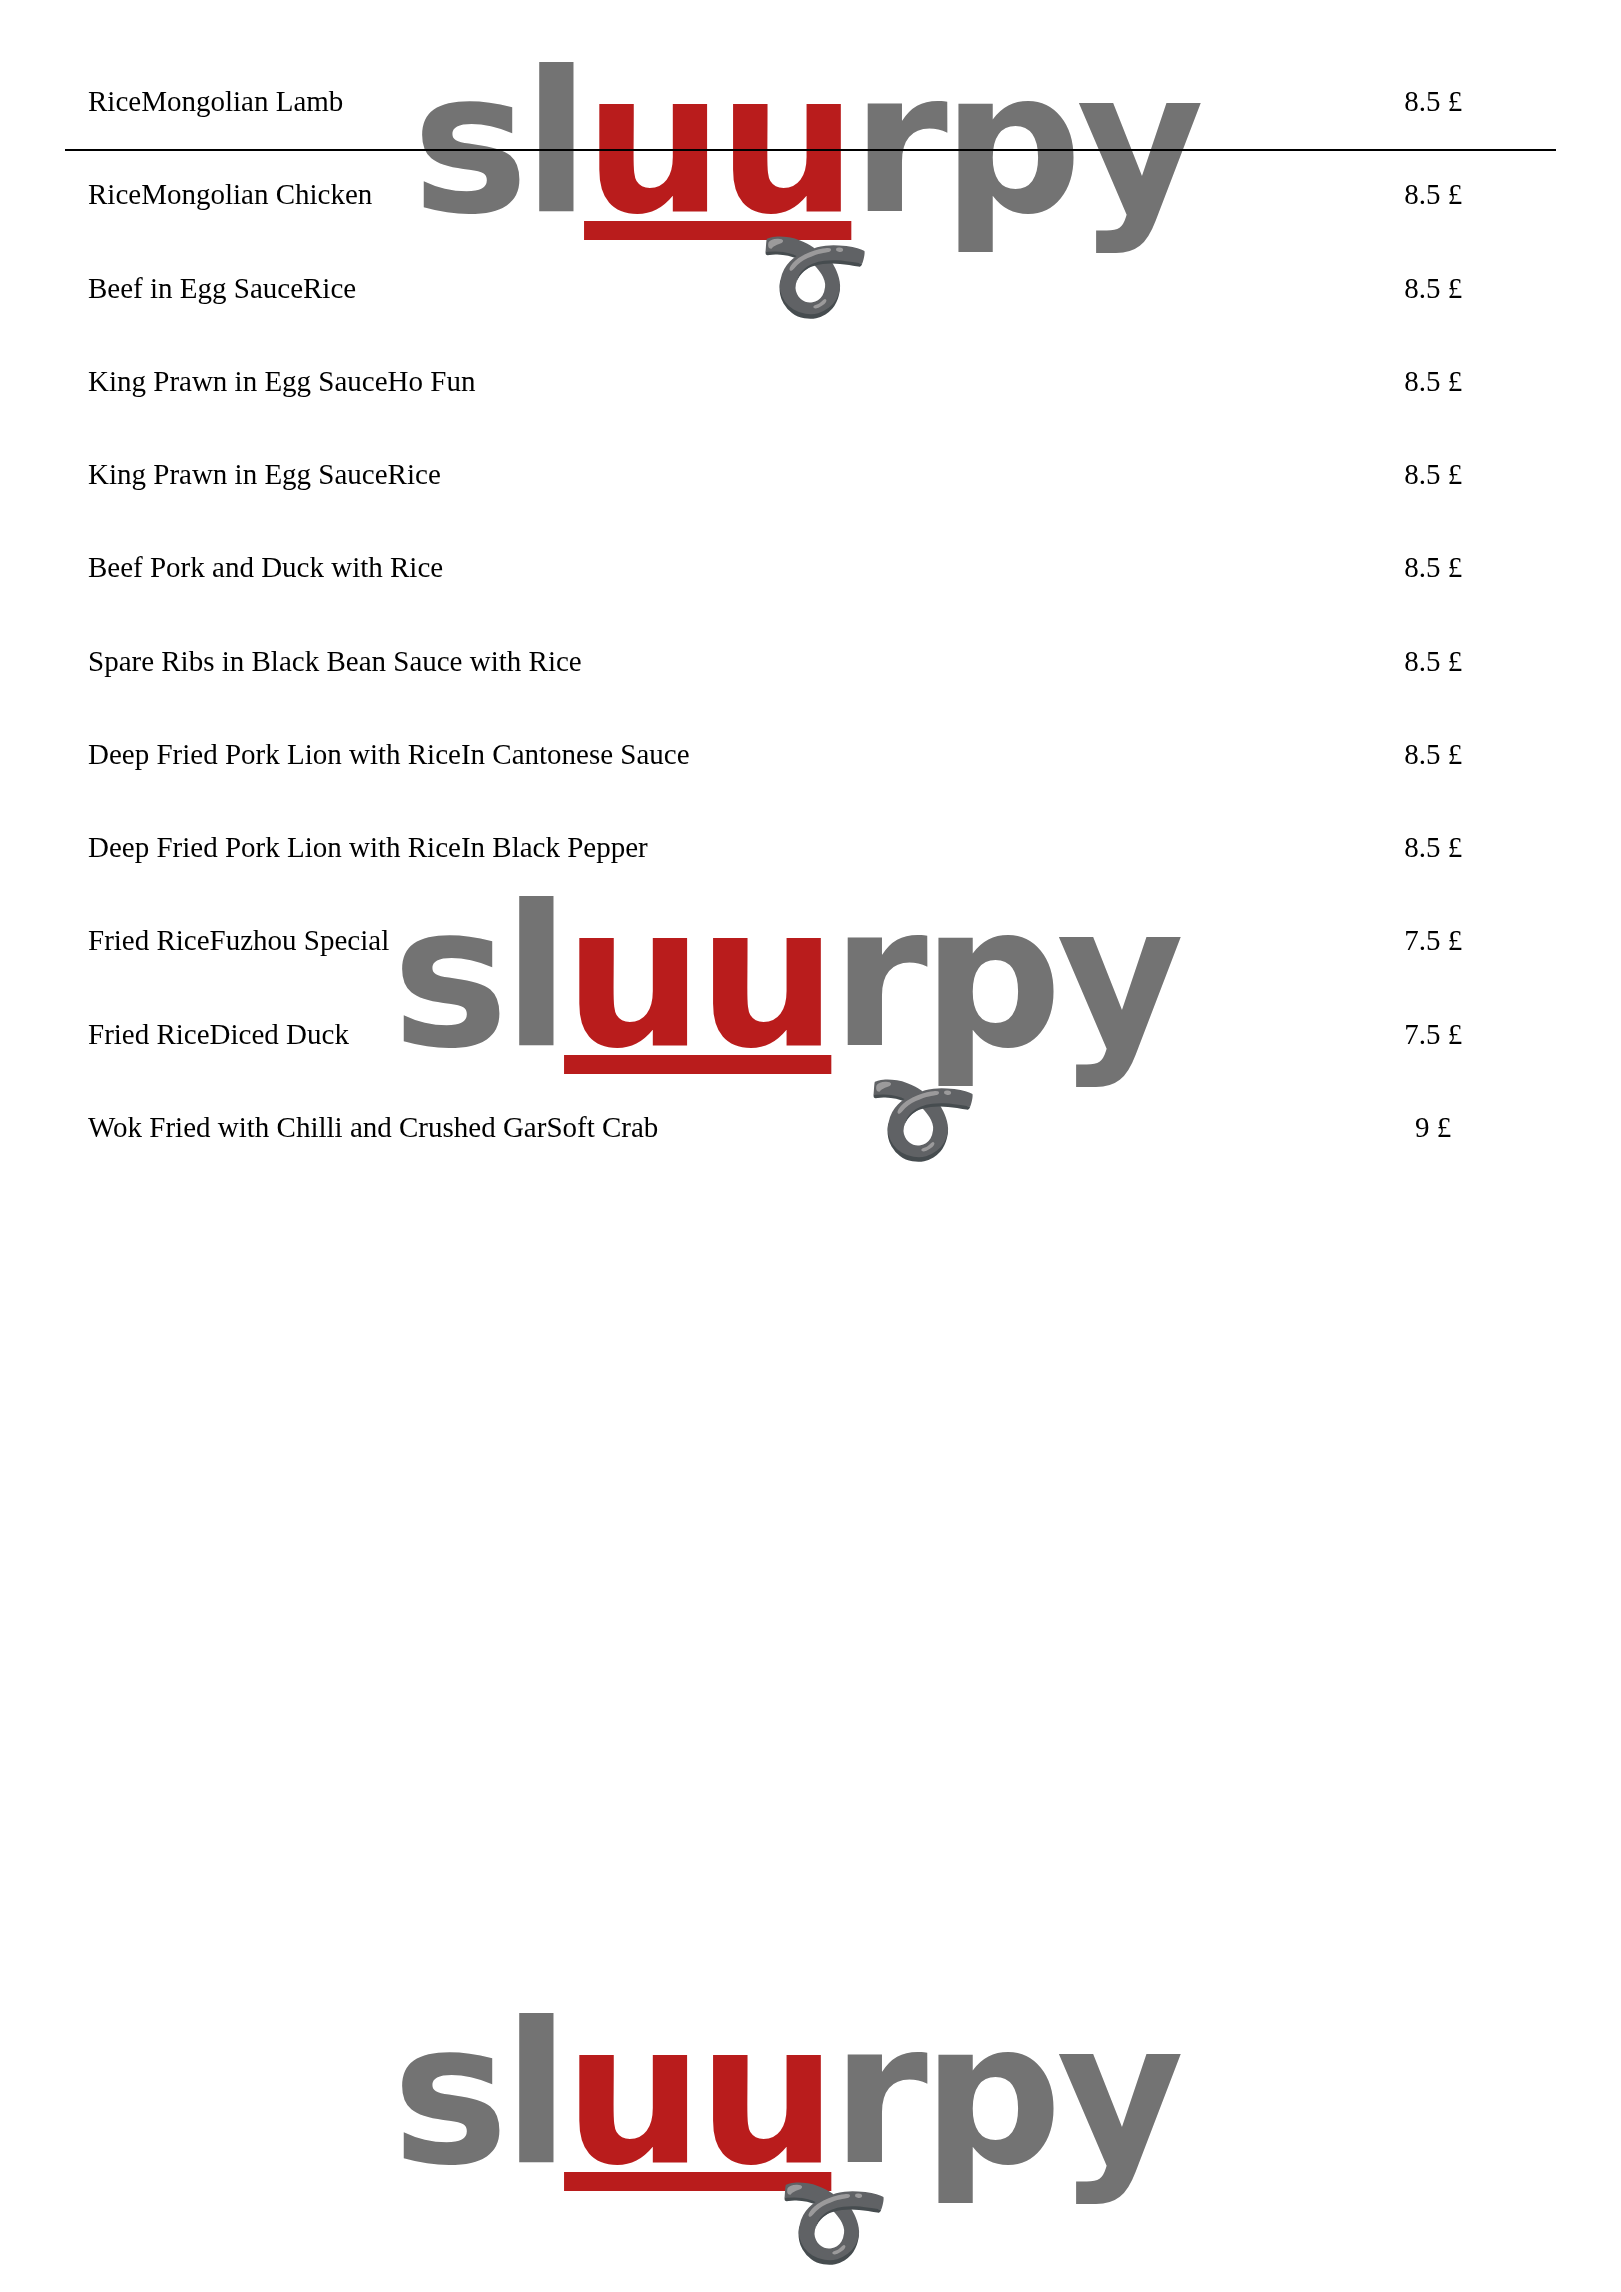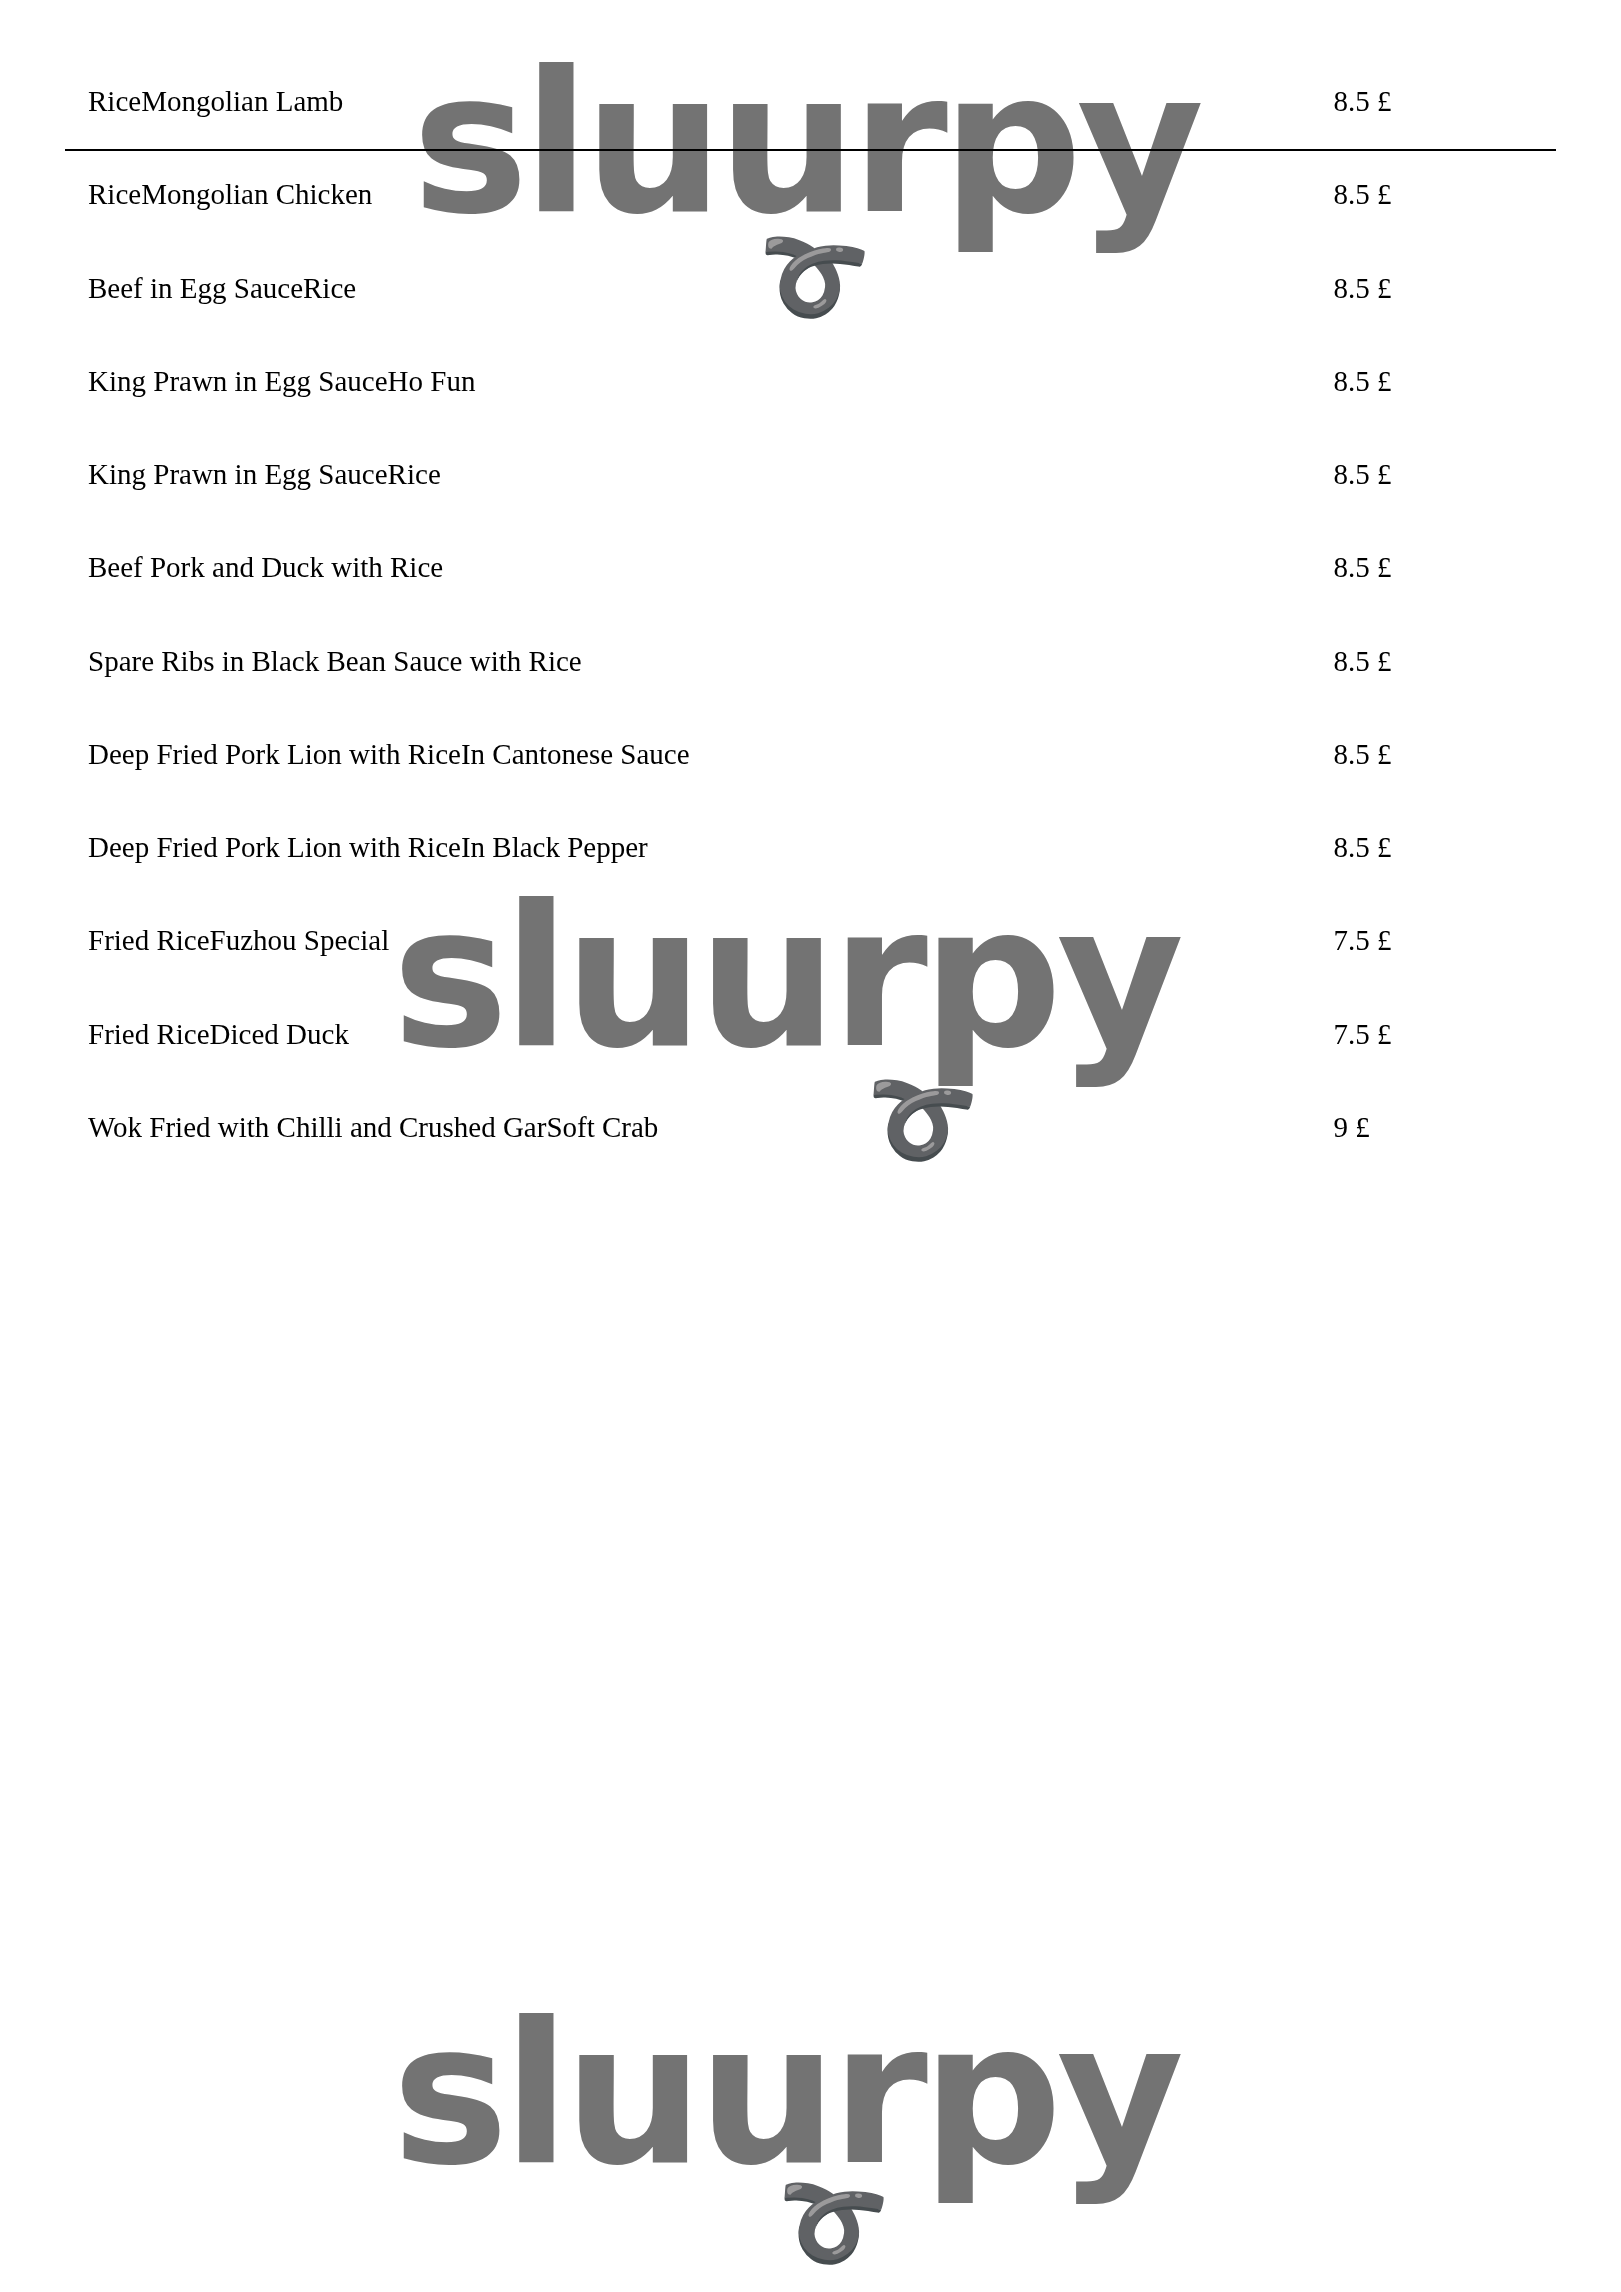--- a/index.html
+++ b/index.html
@@ -26,21 +26,21 @@
   }
   .wm {
     position: absolute;
     font-family: "DejaVu Sans", sans-serif;
     font-weight: 700;
     letter-spacing: -5.9px;
     white-space: nowrap;
     user-select: none;
   }
   .wm .g { color: #737373; }
-  .wm .o { color: #737373; }
+  .wm .o { color: #b91c1c; text-decoration: underline; }
   .wm-swirl {
     position: absolute;
     font-family: "DejaVu Sans", sans-serif;
     color: #fbe7d2;
     user-select: none;
   }
 
   .wm1 { top: 29px;   left: 412px;  font-size: 196px; }
   .wm2 { top: 863px;  left: 392px;  font-size: 196px; }
   .wm3 { top: 1980px; left: 392px;  font-size: 196px; }
@@ -75,21 +75,21 @@
     vertical-align: top;
     font-size: 29px;
     line-height: 1.32;
     padding: 0 0 55px 0;
   }
   td.name {
     padding-right: 39px;
     width: 1098px;
   }
   td.price {
-    text-align: left;
+    text-align: center;
     white-space: nowrap;
     width: 176px;
     padding-right: 37px;
   }
 </style>
 </head>
 <body>
 
 <div class="watermark-layer">
   <div class="wm wm1">

